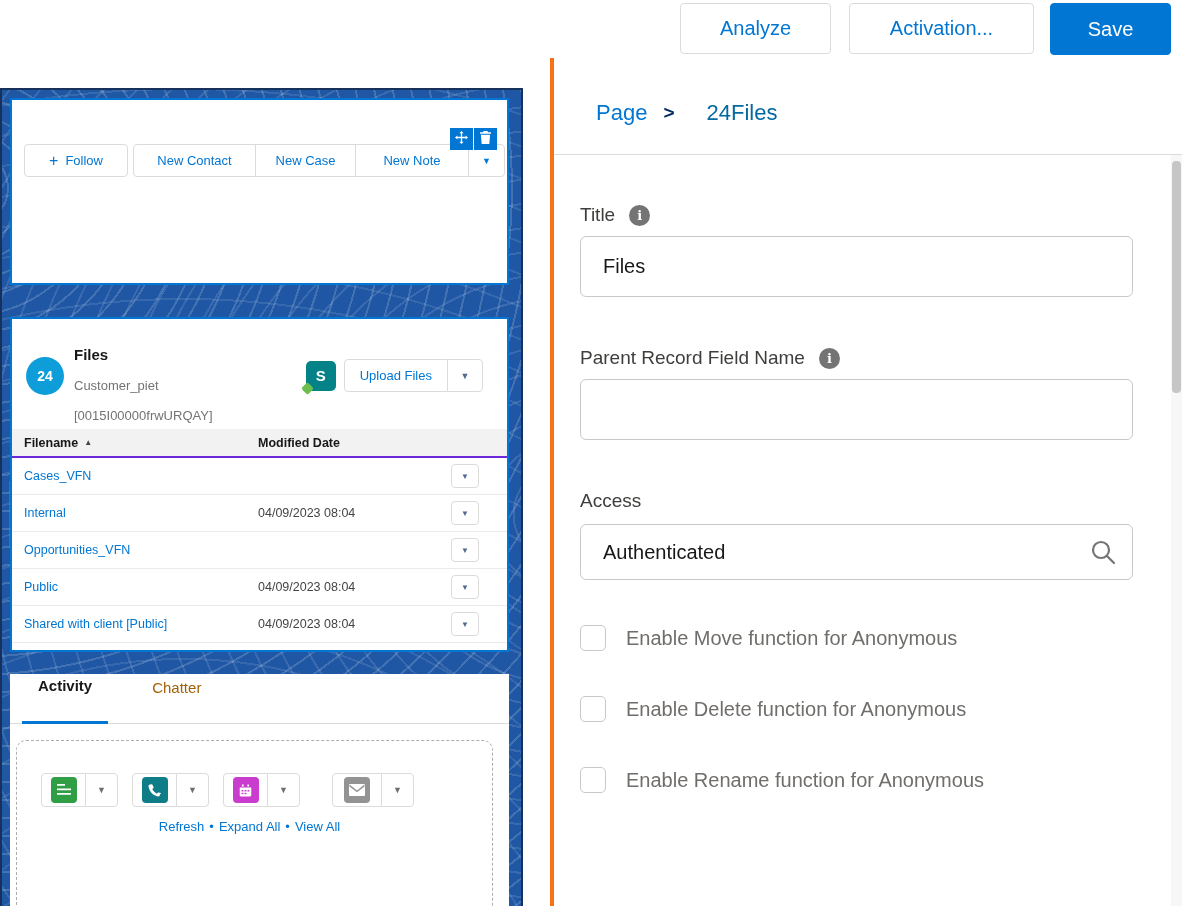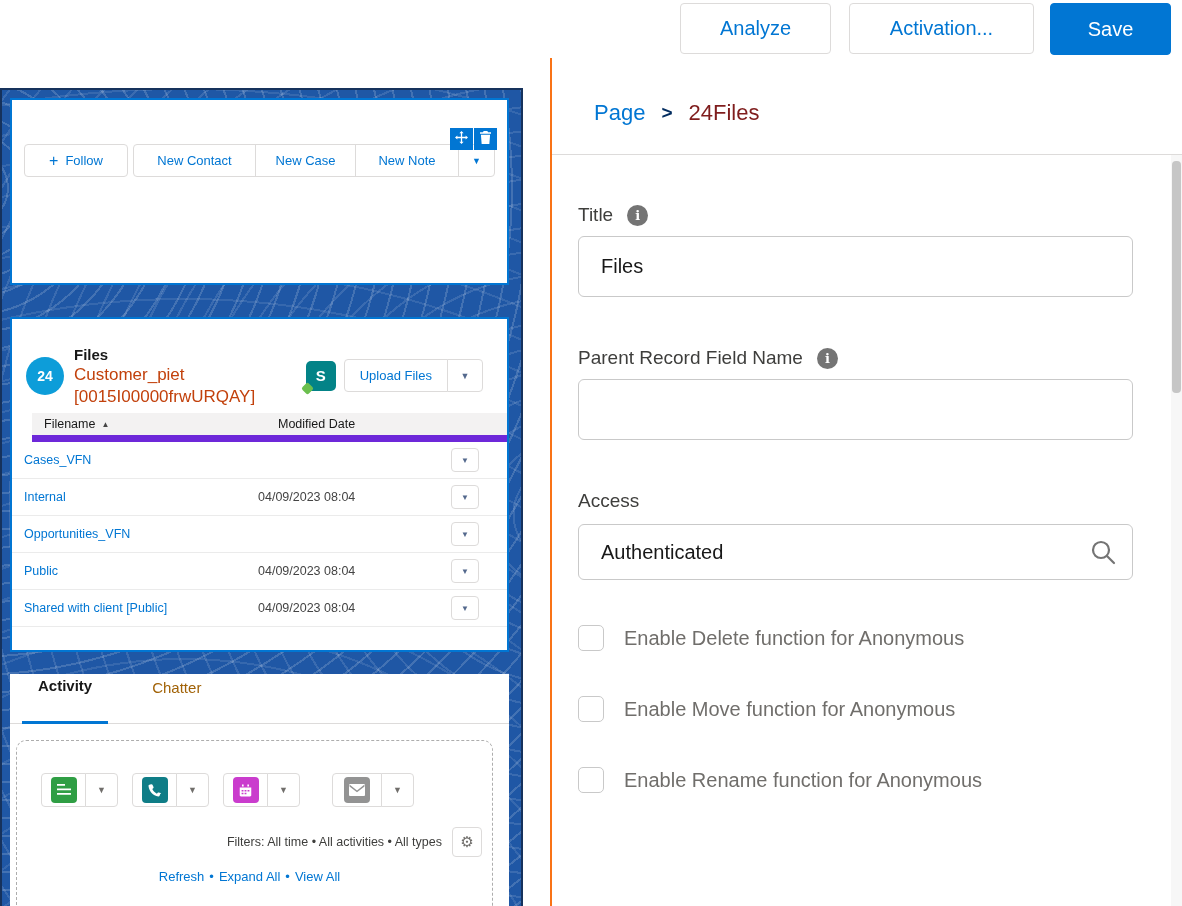--- a/index.html
+++ b/index.html
@@ -32,39 +32,39 @@
   .util-btn { width:23px; height:22px; background:#0176d3; border:none; display:flex; align-items:center; justify-content:center; }
 
   .action-row { position:absolute; top:44px; left:12px; display:flex; height:33px; }
   .follow-btn { width:104px; border:1px solid #dddbda; border-radius:4px; background:#fff; color:#0176d3; font-size:13px;
     display:flex; align-items:center; justify-content:center; gap:7px; }
   .follow-plus { font-size:16px; line-height:1; }
   .btn-group { display:flex; margin-left:5px; }
   .gbtn { border:1px solid #dddbda; background:#fff; color:#0176d3; font-size:13px; margin-left:-1px;
     display:flex; align-items:center; justify-content:center; }
   .gbtn.first { border-radius:4px 0 0 4px; margin-left:0; }
-  .w1{width:123px;} .w2{width:101px;} .w3{width:104px;}
+  .w1{width:123px;} .w2{width:101px;} .w3{width:114px;}
   .caret-btn { width:37px; border:1px solid #dddbda; background:#fff; color:#0176d3; font-size:9px; margin-left:-1px;
     border-radius:0 4px 4px 0; display:flex; align-items:center; justify-content:center; }
 
   
   .files-header { display:flex; align-items:flex-start; padding:26px 16px 6px 14px; }
   .files-avatar { width:38px; height:38px; border-radius:50%; background:#0d9dd9; color:#fff; font-weight:bold; font-size:14px;
     display:flex; align-items:center; justify-content:center; margin-top:12px; flex:none;text-align:center; }
   .files-titles { margin-left:10px; }
   .files-title { font-size:15px; font-weight:bold; color:#181818; margin-top:1px; }
-  .files-link { font-size:17px; color:#c2410c; margin-top:2px; }
+  .files-link { font-size:13px; color:#737373; margin-top:15px; }
   .files-actions { margin-left:auto; display:flex; align-items:center; margin-top:14px; margin-right:8px; }
   .sp-icon { width:30px; height:30px; border-radius:5px; background:#038387; color:#fff; font-weight:bold; font-size:15px;
     display:flex; align-items:center; justify-content:center; position:relative; margin-right:8px; flex:none; }
   .sp-icon::after { content:""; position:absolute; left:-3px; bottom:-2px; width:9px; height:9px; background:#6bbf4e; border-radius:2px; transform:rotate(45deg); }
   .upload-btn { height:33px; padding:0 15px; border:1px solid #dddbda; border-radius:4px 0 0 4px; background:#fff; color:#0176d3; font-size:13px; display:flex; align-items:center; }
   .upload-caret { width:36px; height:33px; border:1px solid #dddbda; border-radius:0 4px 4px 0; margin-left:-1px; background:#fff; color:#54698d; font-size:9px; display:flex; align-items:center; justify-content:center; }
 
-  .files-table-header { height:29px; background:#f3f2f2; display:flex; align-items:center; font-size:12.5px; font-weight:normal; color:#181818; border-bottom:7px solid #6d28d9;margin-left:20px; }
+  .files-table-header { height:29px; background:#f3f2f2; display:flex; align-items:center; font-size:12.5px; font-weight:bold; color:#181818; border-bottom:2px solid #6d28d9; }
   .col-name { width:246px; padding-left:12px; display:flex; align-items:center; gap:6px; }
   .sort-icon { font-size:8px; color:#444; }
   .col-date { flex:1; }
   .files-row { height:37px; display:flex; align-items:center; border-bottom:1px solid #ebebeb; font-size:12.5px; }
   .row-link { color:#0176d3; cursor:pointer; }
   .row-date { color:#444; }
   .row-menu { width:28px; height:24px; border:1px solid #dddbda; border-radius:4px; background:#fff; color:#54698d; font-size:8px;
     display:flex; align-items:center; justify-content:center; margin-right:28px; }
 
   
@@ -86,25 +86,25 @@
   .icon-event { background:#ca3ccd; }
   .icon-email { background:#939393; }
   .filters-row { display:flex; align-items:center; justify-content:flex-end; margin-top:20px; padding-right:10px; }
   .filters-text { font-size:12.5px; color:#3e3e3c; margin-right:10px; }
   .gear-btn { width:30px; height:30px; border:1px solid #dddbda; border-radius:4px; background:#fff; color:#706e6b; font-size:15px; display:flex; align-items:center; justify-content:center; }
   .links-row { margin-top:12px; padding-right:10px; text-align:center; font-size:13px; color:#0176d3; }
   .links-row .link { cursor:pointer; }
   .links-row .sep { margin:0 5px; }
 
   
-  .prop-panel { position:absolute; left:550px; top:58px; width:632px; height:848px; background:#fff; border-left:2px solid #f97316; }
+  .prop-panel { position:absolute; left:550px; top:58px; width:632px; height:848px; background:#fff; border-left:4px solid #f97316; }
   .breadcrumb { height:97px; border-bottom:1px solid #dddbda; display:flex; align-items:center; padding-left:42px; padding-top:14px; font-size:22px; }
   .crumb-parent { color:#0176d3; cursor:pointer; }
   .crumb-sep { color:#032d60; margin:0 16px; font-size:19px; font-weight:bold; }
-  .crumb-current { color:#7f1d1d; }
+  .crumb-current { color:#0369a1;margin-left:16px; }
   .panel-content { position:absolute; top:98px; left:0; right:11px; bottom:0; padding:48px 38px 0 26px; overflow:hidden; }
   .field-label-row { display:flex; align-items:center; font-size:19px; color:#3e3e3c; }
   .info-icon { width:21px; height:21px; border-radius:50%; background:#747474; color:#fff; display:flex; align-items:center; justify-content:center;
     font-size:13px; font-weight:bold; font-family:"DejaVu Serif",serif; margin-left:14px; flex:none; }
   .text-input { margin-top:10px; width:100%; height:61px; border:1px solid #c9c9c9; border-radius:6px; font-size:20px; color:#181818;
     padding:0 22px; background:#fff; outline:none; display:block; font-family:inherit; }
   .mt50 { margin-top:50px; }
   .combo { margin-top:12px; position:relative; height:56px; border:1px solid #c9c9c9; border-radius:6px; display:flex; align-items:center;
     padding:0 22px; font-size:20px; color:#181818; cursor:pointer; }
   .combo .search-icon { position:absolute; right:16px; top:50%; transform:translateY(-50%); display:flex; }
@@ -285,26 +285,20 @@
                   <rect width="16" height="12" rx="1" fill="#fff"></rect>
                   <path fill="#939393" d="M.5.6 8 6.4 15.5.6v2L8 8.2.5 2.6z"></path>
                 </svg>
             </span>
           </button>
           <button class="comp-caret">
               <span>▼</span>
             </button>
         </div>
       </div>
-      <div class="filters-row">
-        <span class="filters-text">Filters: All time • All activities • All types</span>
-        <button class="gear-btn">
-          <span>⚙</span>
-        </button>
-      </div>
       <div class="links-row">
         <span class="link">Refresh</span><span class="sep">•</span><span class="link">Expand All</span><span class="sep">•</span><span class="link">View All</span>
       </div>
     </div>
   </section>
 </div>
 
 <aside class="prop-panel">
   <div class="breadcrumb">
     <span class="crumb-parent">Page</span>
@@ -333,25 +327,25 @@
       <span class="search-icon">
         <svg width="26" height="26" viewBox="0 0 26 26">
             <circle cx="11" cy="11" r="8" fill="none" stroke="#747474" stroke-width="2.2"></circle>
             <line x1="17" y1="17" x2="24" y2="24" stroke="#747474" stroke-width="2.2" stroke-linecap="round"></line>
           </svg>
       </span>
     </div>
 
     <div class="checkbox-row">
       <span class="checkbox"></span>
-      <span class="checkbox-label">Enable Delete function for Anonymous</span>
+      <span class="checkbox-label">Enable Move function for Anonymous</span>
     </div>
     <div class="checkbox-row">
       <span class="checkbox"></span>
-      <span class="checkbox-label">Enable Move function for Anonymous</span>
+      <span class="checkbox-label">Enable Delete function for Anonymous</span>
     </div>
     <div class="checkbox-row">
       <span class="checkbox"></span>
       <span class="checkbox-label">Enable Rename function for Anonymous</span>
     </div>
   </div>
 </aside>
 
 <div class="right-scrollbar">
   <div class="right-scroll-thumb"></div>

